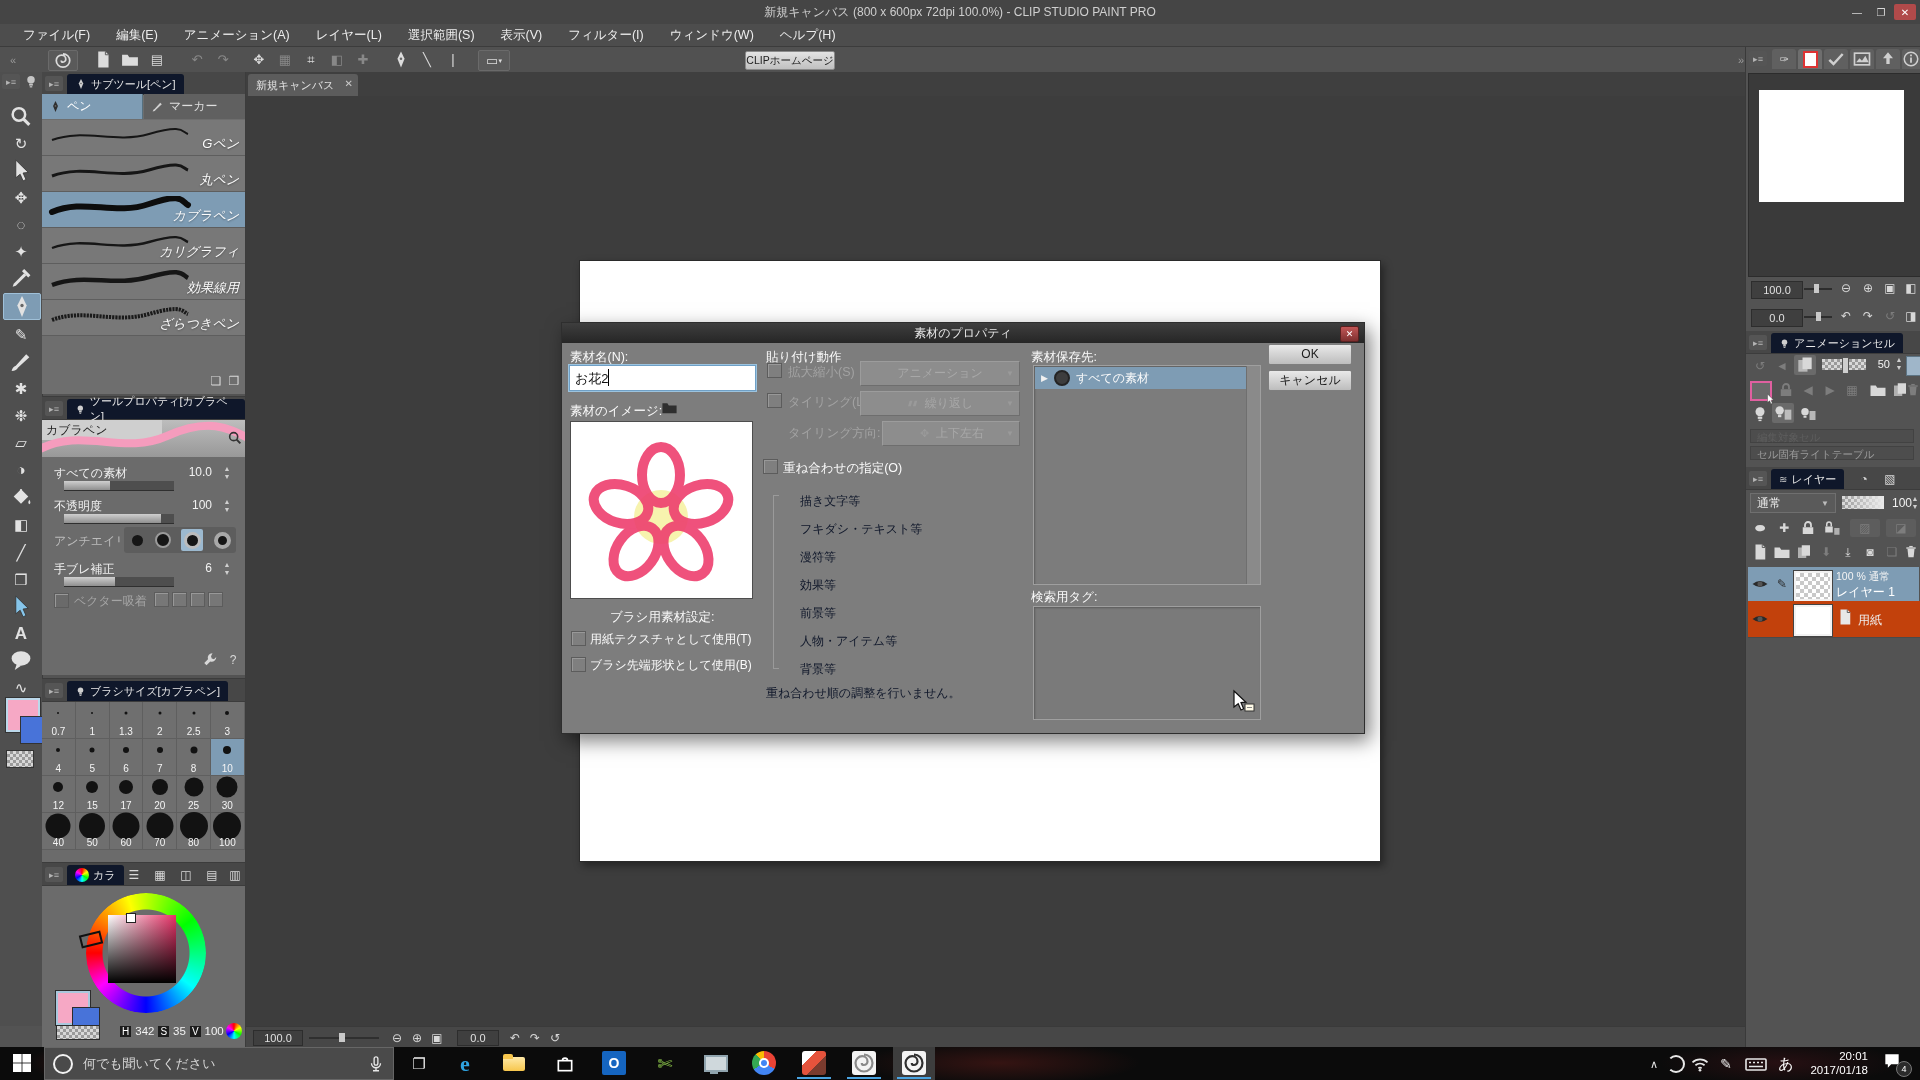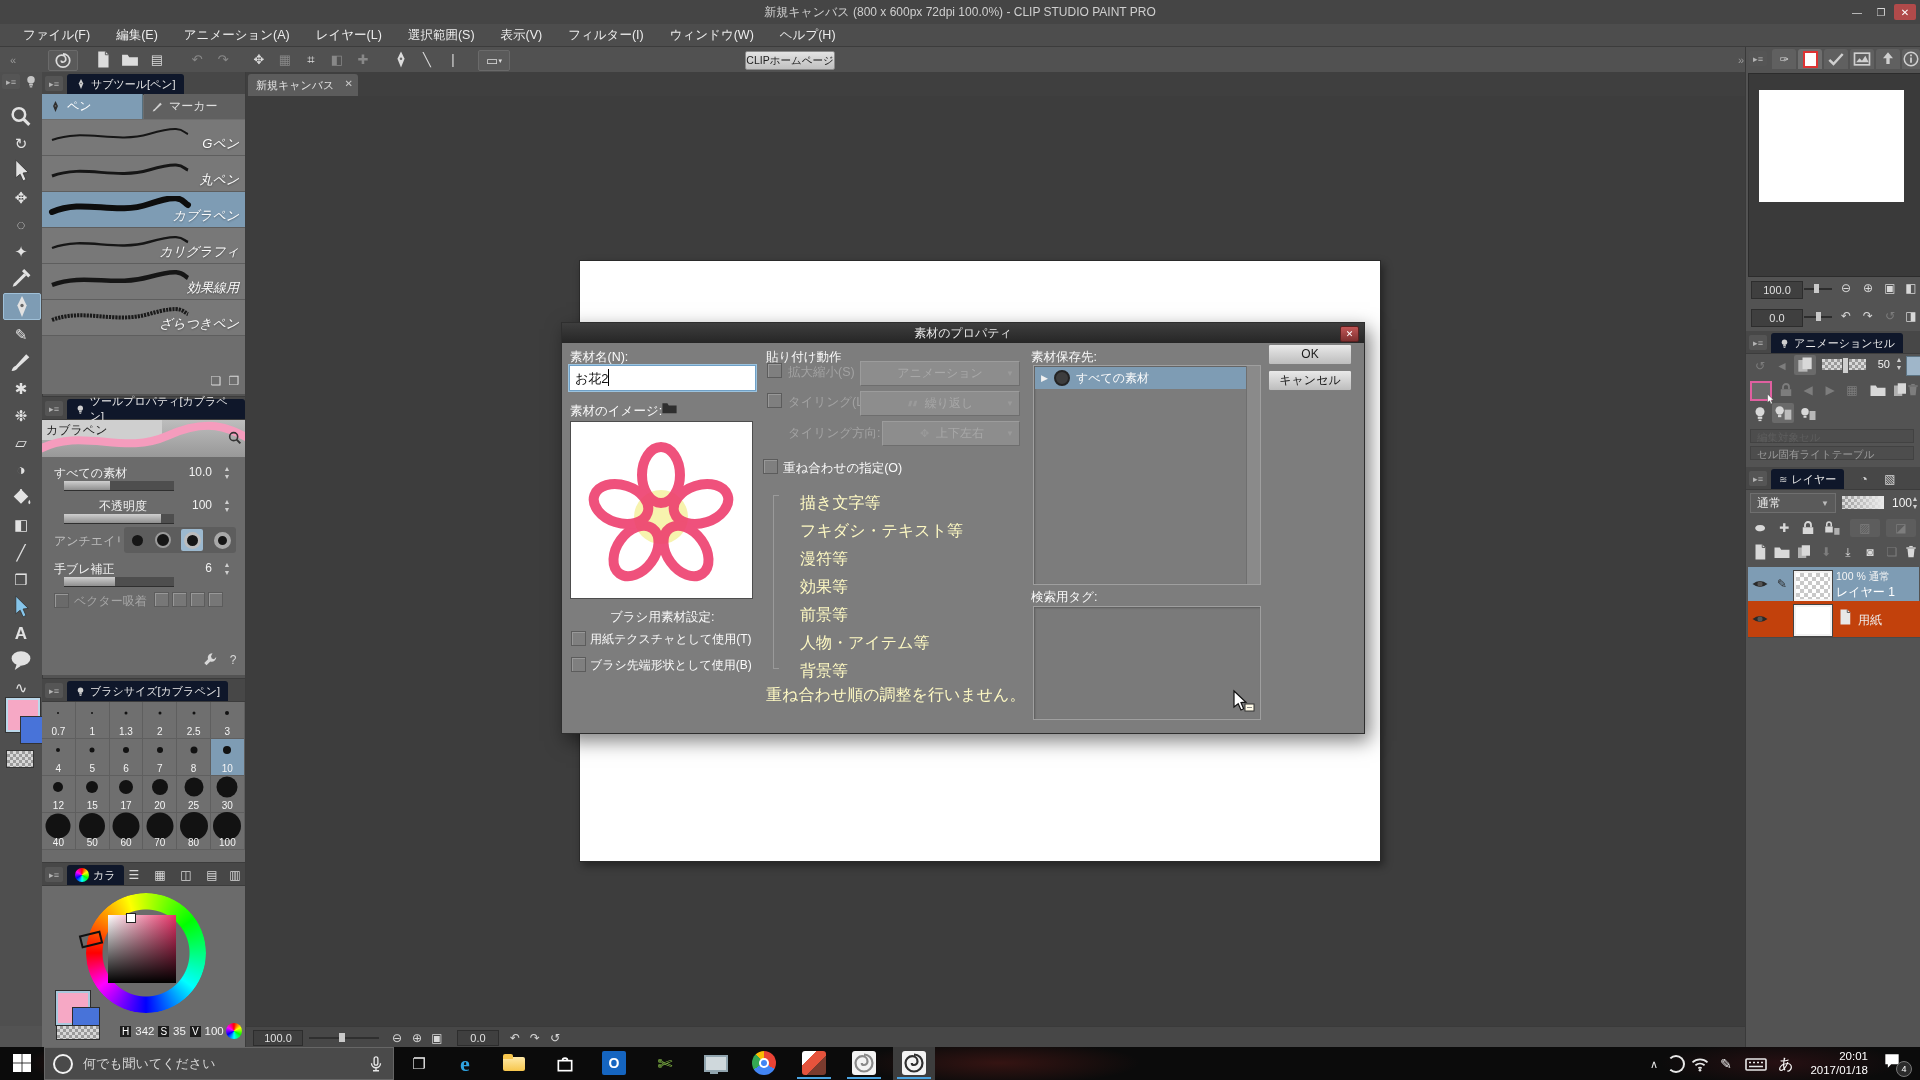--- a/index.html
+++ b/index.html
@@ -38,21 +38,21 @@
   .bsg-cell.sel{background:#7e9cb4;}
   .bsg-cell .dot{position:absolute;left:50%;top:11px;transform:translate(-50%,-50%);background:#121212;border-radius:50%;}
   .bsg-cell .num{position:absolute;left:0;right:0;bottom:1px;text-align:center;font-size:10px;color:#f4f4f4;}
   
   .dlg{left:561px;top:322px;width:802px;height:410px;background:#7d7d7d;border:1px solid #2e2e2e;box-shadow:5px 7px 18px rgba(0,0,0,.5);}
   .dlg .dtitle{position:absolute;left:0;top:0;width:100%;height:20px;background:linear-gradient(#3e3e3e,#262626);text-align:center;font-size:12px;color:#e8e8e8;line-height:20px;}
   .dlbl{position:absolute;font-size:12.5px;color:#fafafa;}
   .dlbl.dim{color:#a2a2a2;}
   .dd{position:absolute;height:23px;background:#8d8d8d;border:1px solid #9c9c9c;border-bottom-color:#6e6e6e;border-right-color:#6e6e6e;color:#a8a8a8;font-size:12px;display:flex;align-items:center;justify-content:center;gap:5px;}
   .dd .car{position:absolute;right:5px;top:7px;font-size:8px;color:#9a9a9a;}
-  .cat{position:absolute;font-size:16px;color:#fef9c3;text-align:center;}
+  .cat{position:absolute;font-size:12px;color:#0f172a;text-align:center;}
   .btn{position:absolute;width:82px;height:19px;background:linear-gradient(#e9e9e9,#bdbdbd);border:1px solid #7e7e7e;border-radius:2px;font-size:12px;color:#1c1c1c;line-height:19px;text-align:center;}
   
   .rpanel{left:1745px;top:47px;width:175px;height:1000px;background:#535353;border-left:1px solid #3a3a3a;}
   .rtab{position:absolute;width:24px;height:20px;top:2px;background:#606060;border-radius:3px 3px 0 0;color:#cfcfcf;font-size:11px;}
   .navbox{position:absolute;background:#3f3f3f;border:1px solid #2d2d2d;color:#e0e0e0;font-size:11px;text-align:center;}
   .sic{position:absolute;width:20px;height:18px;color:#d8d8d8;font-size:12px;}
   .sic.dim{color:#7d7d7d;}
   .bar-dim{position:absolute;left:4px;width:164px;height:14px;background:#4d4d4d;border:1px solid #424242;font-size:10.5px;line-height:14px;padding-left:6px;box-sizing:border-box;}
   
   .taskbar{left:0;top:1047px;width:1920px;height:33px;background:#0b0b0b;}
@@ -335,21 +335,21 @@
         </span>
     </div>
 
     <div class="prop-lbl" style="left:12px;top:68px;">すべての素材</div>
     <div class="slider" style="left:22px;top:84px;width:110px;">
         <div class="fill" style="width:42%;"></div>
       </div>
     <div class="pval" style="left:130px;top:68px;width:40px;">10.0</div>
     <div class="stepper" style="left:180px;top:68px;">▲<br>▼</div>
 
-    <div class="prop-lbl" style="left:12px;top:101px;margin-left:45px;">不透明度</div>
+    <div class="prop-lbl" style="left:12px;top:101px;">不透明度</div>
     <div class="slider" style="left:22px;top:117px;width:110px;">
         <div class="fill" style="width:88%;"></div>
       </div>
     <div class="pval" style="left:130px;top:101px;width:40px;">100</div>
     <div class="stepper" style="left:180px;top:101px;">▲<br>▼</div>
 
     <div class="prop-lbl" style="left:12px;top:136px;width:66px;overflow:hidden;white-space:nowrap;color:#bdbdbd;">アンチエイリアス</div>
     <div class="ab" style="left:82px;top:130px;width:112px;height:26px;background:#5d5d5d;border-radius:3px;display:flex;align-items:center;justify-content:space-around;">
       <span class="ic" style="width:16px;height:16px;">
           <span style="width:11px;height:11px;border-radius:50%;background:#161616;"></span>

